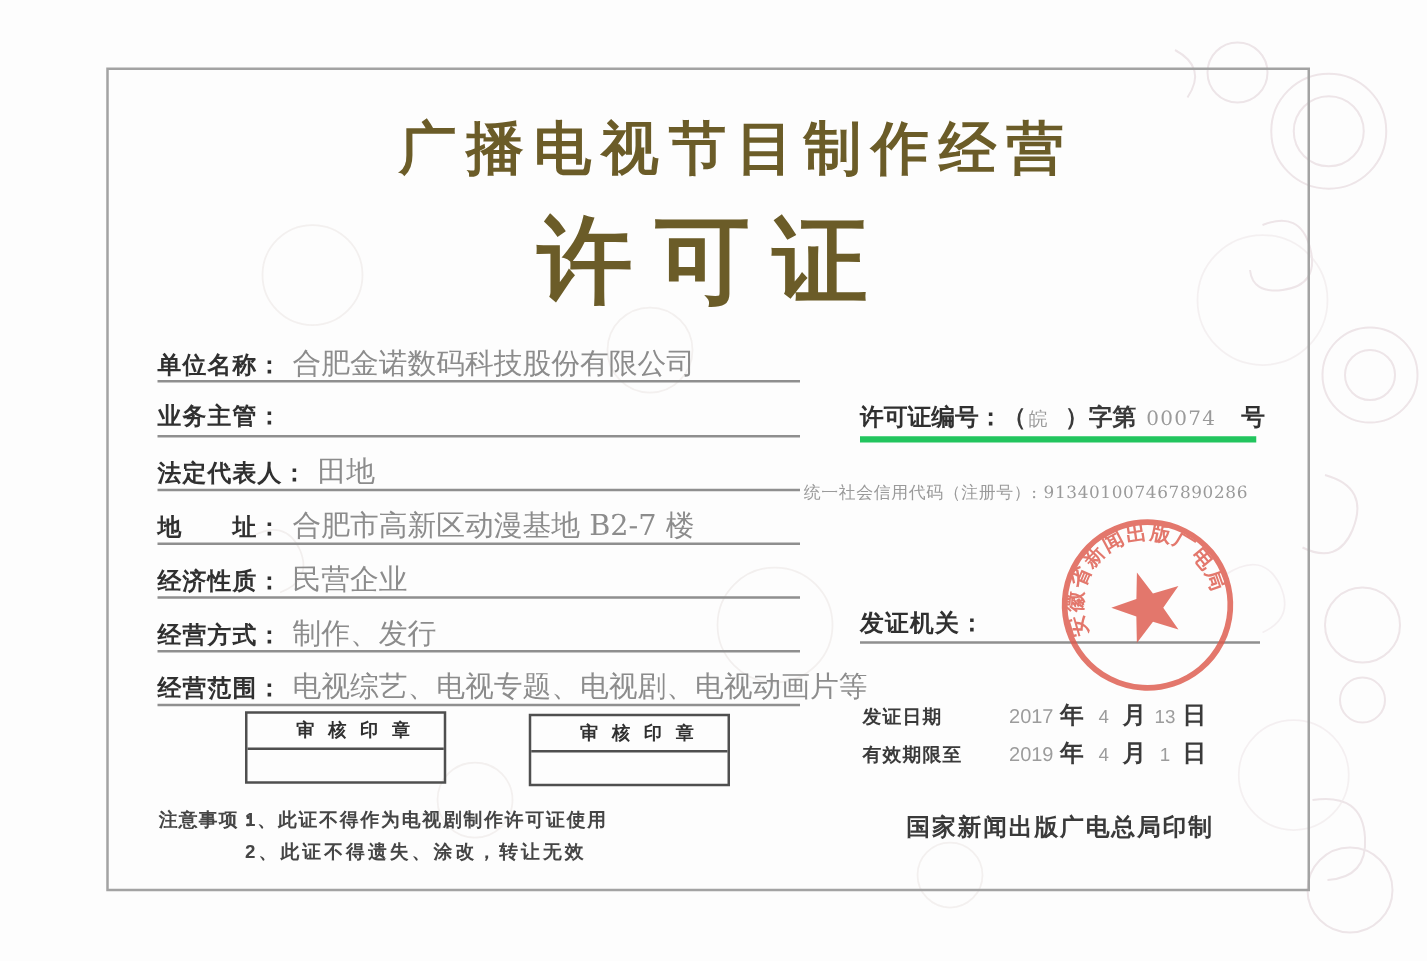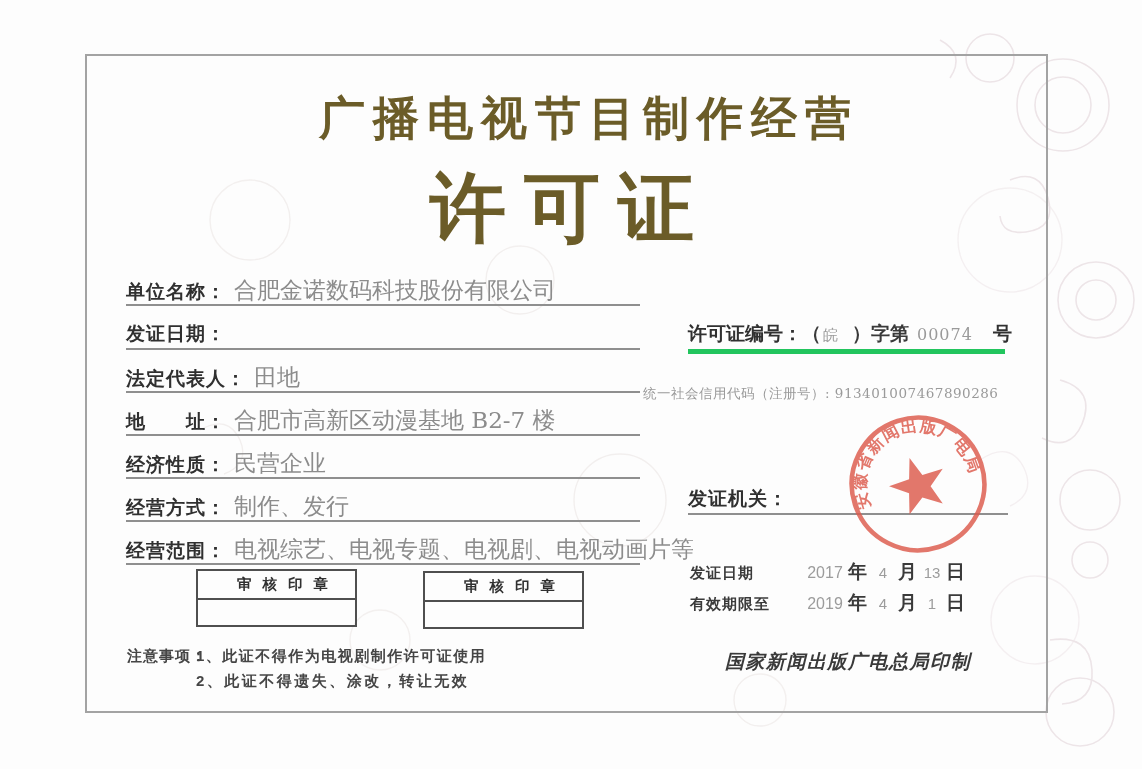--- a/index.html
+++ b/index.html
@@ -50,21 +50,21 @@
   .date-row { position:absolute; left:690px; height:26px; white-space:nowrap; }
   .date-issue { top:559px; }
   .date-valid { top:590px; }
   .dlabel { display:inline-block; width:112px; font-size:15px; font-weight:bold; color:#3a3a3a; letter-spacing:1px; }
   .dyear  { display:inline-block; width:46px; text-align:center; font-size:16px; color:#9c9c9c; }
   .dunit  { display:inline-block; width:20px; font-size:19px; font-weight:bold; color:#3a3a3a; }
   .dmonth { display:inline-block; width:30px; text-align:center; font-size:15px; color:#9c9c9c; }
   .dday   { display:inline-block; width:28px; text-align:center; font-size:15px; color:#9c9c9c; }
   .print-org {
     position:absolute; left:688px; top:649px; width:320px; text-align:center;
-    font-size:19px; font-weight:bold; color:#3a3a3a; letter-spacing:1.5px; white-space:nowrap;font-style:italic;
+    font-size:19px; font-weight:bold; color:#3a3a3a; letter-spacing:1.5px; white-space:nowrap;
   }
   .seal-box {
     position:absolute; width:161px; height:58px;
     border:2px solid #4f4f4f; box-sizing:border-box; background:transparent;
   }
   .seal-box-1 { left:196px; top:569px; }
   .seal-box-2 { left:423px; top:571px; }
   .seal-cap {
     height:29px; border-bottom:2px solid #4f4f4f; box-sizing:border-box;
     display:flex; align-items:center; justify-content:center;
@@ -119,21 +119,21 @@
 
   <div class="frame"></div>
 
   <div class="title1">广播电视节目制作经营</div>
   <div class="title2">许可证</div>
 
   <div class="field-row" style="top:275px">
     <span class="flabel">单位名称：</span><span class="fvalue">合肥金诺数码科技股份有限公司</span>
   </div>
   <div class="field-row" style="top:319px">
-    <span class="flabel">发证日期：</span><span class="fvalue"></span>
+    <span class="flabel">业务主管：</span><span class="fvalue"></span>
   </div>
   <div class="field-row" style="top:362px">
     <span class="flabel">法定代表人：</span><span class="fvalue">田地</span>
   </div>
   <div class="field-row" style="top:405px">
     <span class="flabel">地　　址：</span><span class="fvalue">合肥市高新区动漫基地 B2-7 楼</span>
   </div>
   <div class="field-row" style="top:448px">
     <span class="flabel">经济性质：</span><span class="fvalue">民营企业</span>
   </div>

